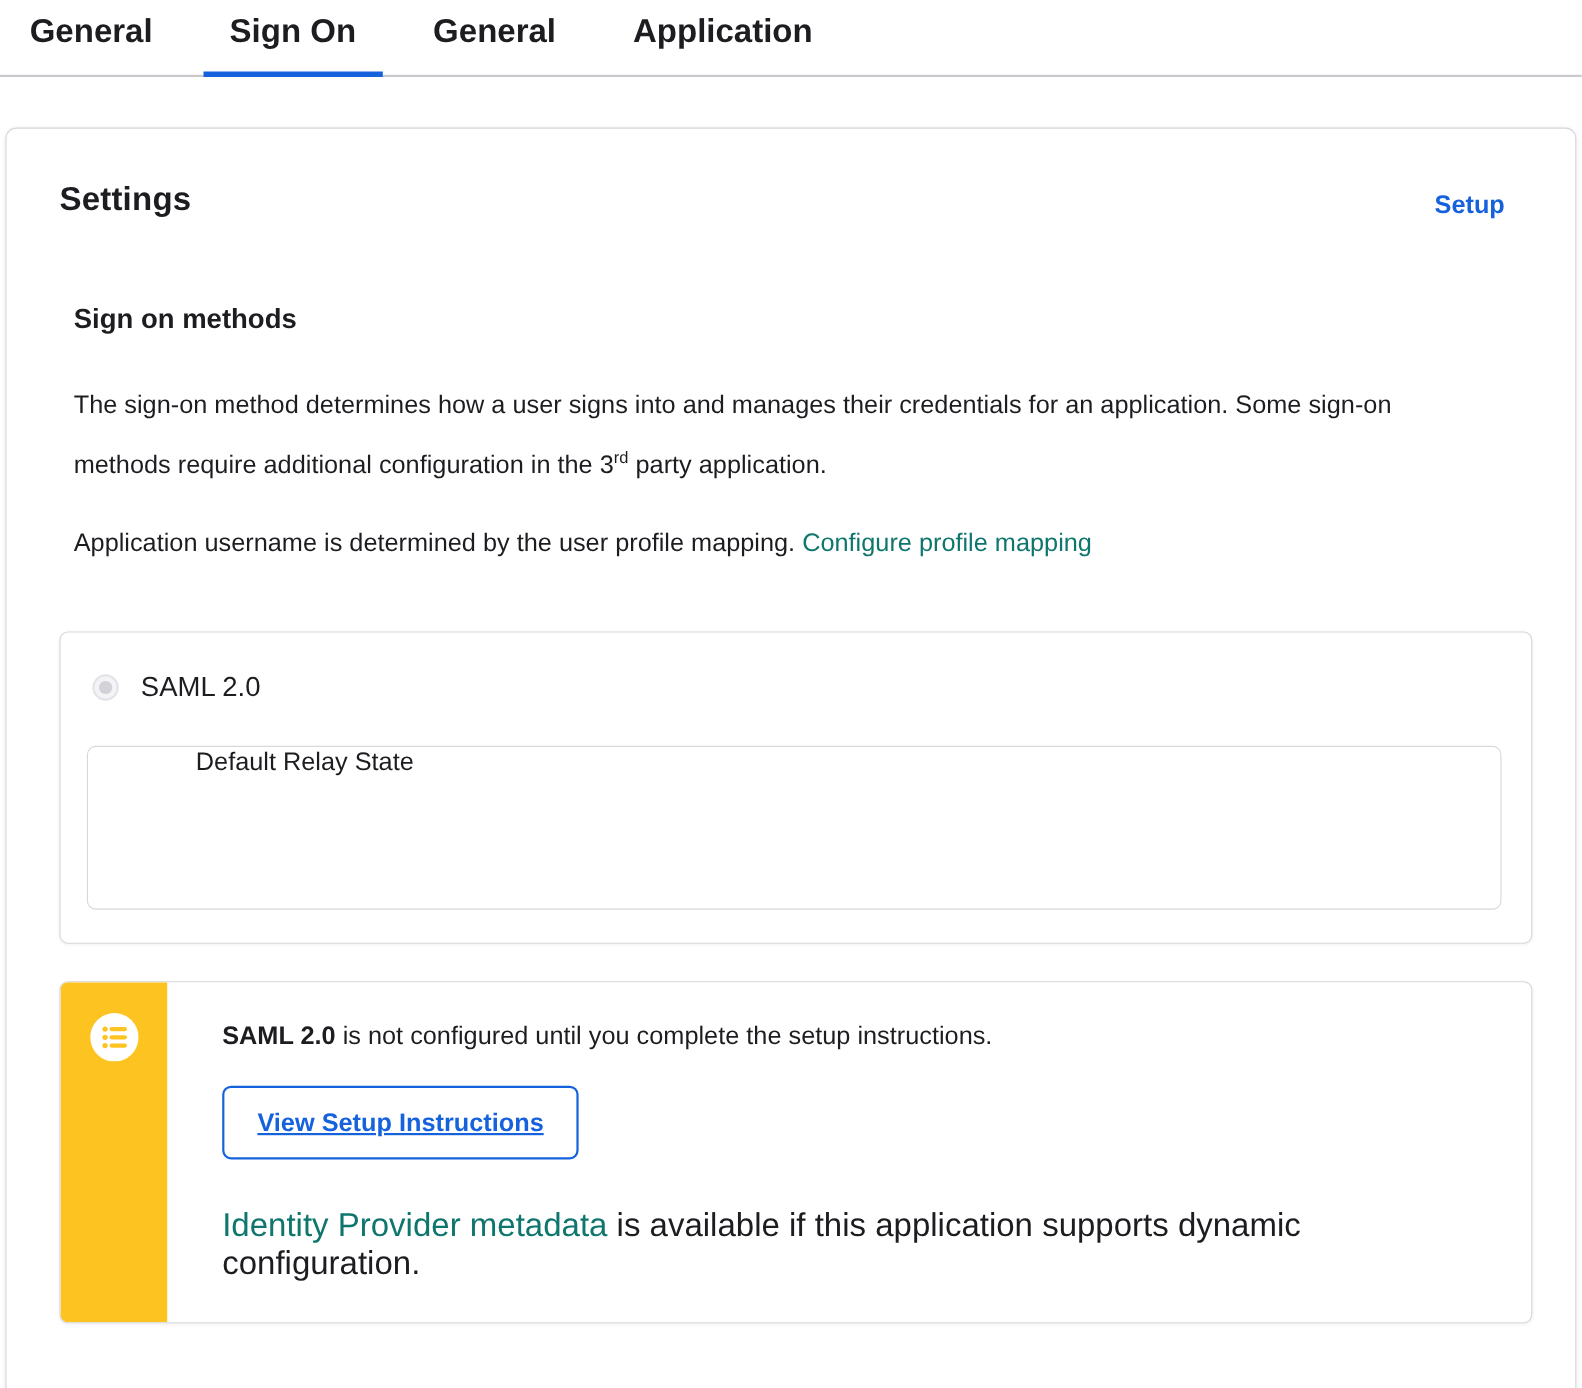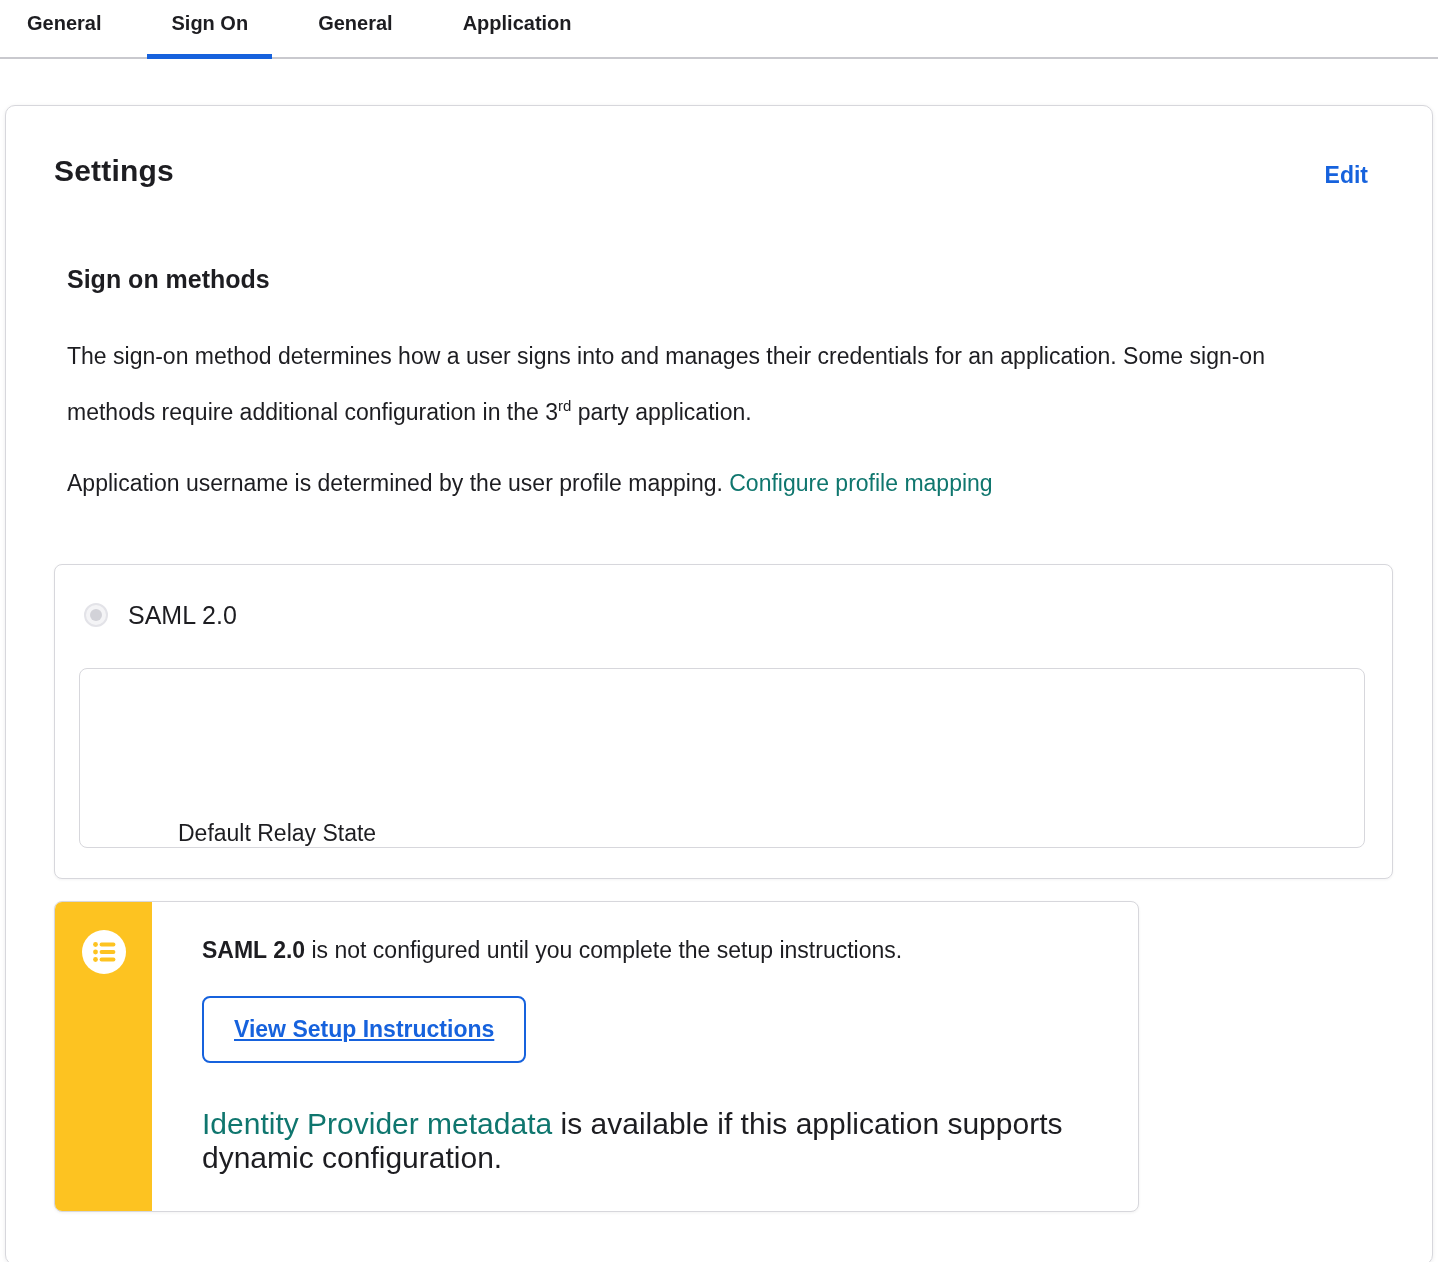--- a/index.html
+++ b/index.html
@@ -13,21 +13,21 @@
 
   
   .tabbar {
     display: flex;
     align-items: flex-end;
     padding: 8px 0 0 3px;
     border-bottom: 2px solid #c9c9ce;
   }
   .tab {
     position: relative;
-    font-size: 20px;
+    font-size: 30px;
     font-weight: bold;
     color: #1d1d21;
     padding: 4px 24px 22px 24px;
     margin-right: 22px;
     cursor: pointer;
     white-space: nowrap;
   }
   .tab.active::after {
     content: "";
     position: absolute;
@@ -121,33 +121,33 @@
     background: #d2d2d8;
   }
   .radio-label {
     margin-left: 20px;
     font-size: 25px;
     color: #1d1d21;
   }
   .field-box {
     margin-top: 38px;
     width: 1286px;
-    height: 180px;
-    border: 1px solid #d7d7dc;
-    border-radius: 8px;
-    display: flex;
-    align-items: flex-end;
+    height: 149px;
+    border: 1px solid #d7d7dc;
+    border-radius: 8px;
+    display: flex;
+    align-items: flex-start;
     padding-left: 98px;
     font-size: 23px;
   }
 
   
   .callout {
-    margin-top: 22px;
-    width: 1085px;
+    margin-top: 34px;
+    width: 1339px;
     min-height: 283px;
     border: 1px solid #d7d7dc;
     border-radius: 8px;
     overflow: hidden;
     display: flex;
     background: #fff;
     box-shadow: 0 1px 3px rgba(29,29,33,0.06);
   }
   .callout-strip {
     flex: 0 0 97px;
@@ -192,21 +192,21 @@
   <div class="tab">General</div>
   <div class="tab active">Sign On</div>
   <div class="tab">General</div>
   <div class="tab">Application</div>
 </nav>
 
 <section class="card">
 
   <div class="card-header">
     <h1 class="card-title">Settings</h1>
-    <a class="edit-link">Edit</a>
+    <a class="edit-link">Setup</a>
   </div>
 
   <div class="section">
     <h2 class="section-heading">Sign on methods</h2>
 
     <p class="para">
       <span>The sign-on method determines how a user signs into and manages their credentials for an application. Some sign-on methods require additional configuration in the 3</span><sup>rd</sup><span> party application.</span>
     </p>
 
     <p class="para second">

